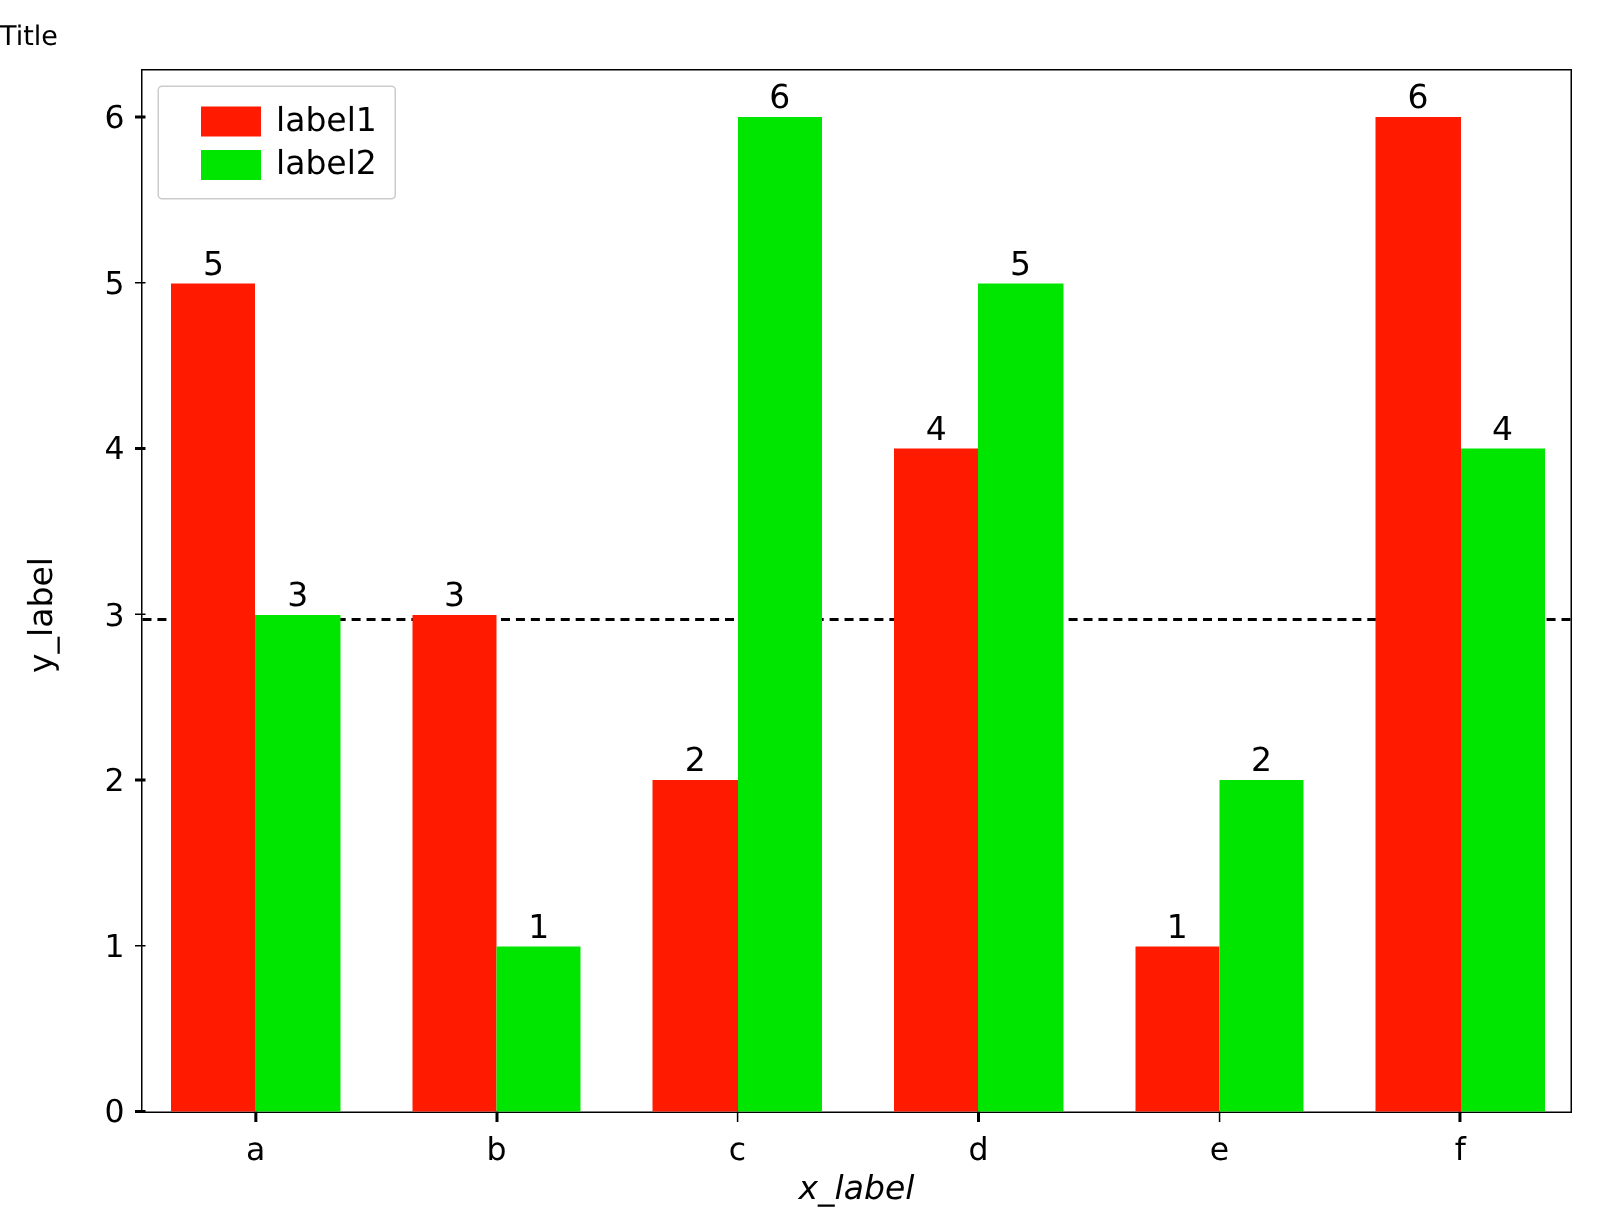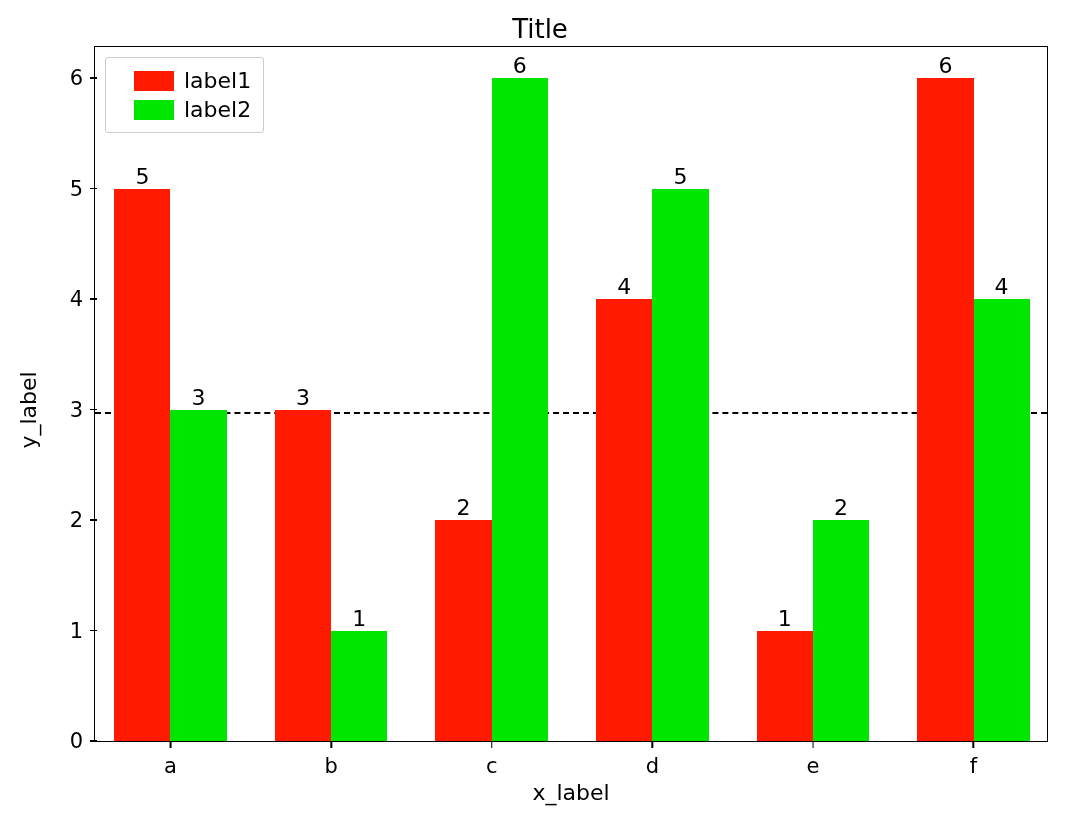--- a/index.html
+++ b/index.html
@@ -13,22 +13,21 @@
     .chart-wrap {
       position: absolute;
       left: 0; top: 0;
       width: 1080px;
       height: 819px;
     }
     .title {
       position: absolute;
       top: 14px;
       left: 0; right: 0;
-      text-align: center;
-      font-size: 26px;
+      font-size: 18px;
       color: #000;
     }
     .plot-area {
       position: absolute;
       left: 94px;
       top: 46px;
       width: 954px;
       height: 696px;
       border-left: 1.5px solid #000;
       border-bottom: 1.5px solid #000;
@@ -83,20 +82,21 @@
       transform: translate(-50%, -50%) rotate(-90deg);
       font-size: 22px;
     }
     .xlabel {
       position: absolute;
       left: 94px;
       width: 954px;
       text-align: center;
       bottom: 14px;
       font-size: 22px;
+      font-style: italic;
     }
     .hline {
       position: absolute;
       left: 0; right: 0;
       height: 0;
       border-top: 2px dashed #000;
     }
     .legend {
       position: absolute;
       left: 10px;

